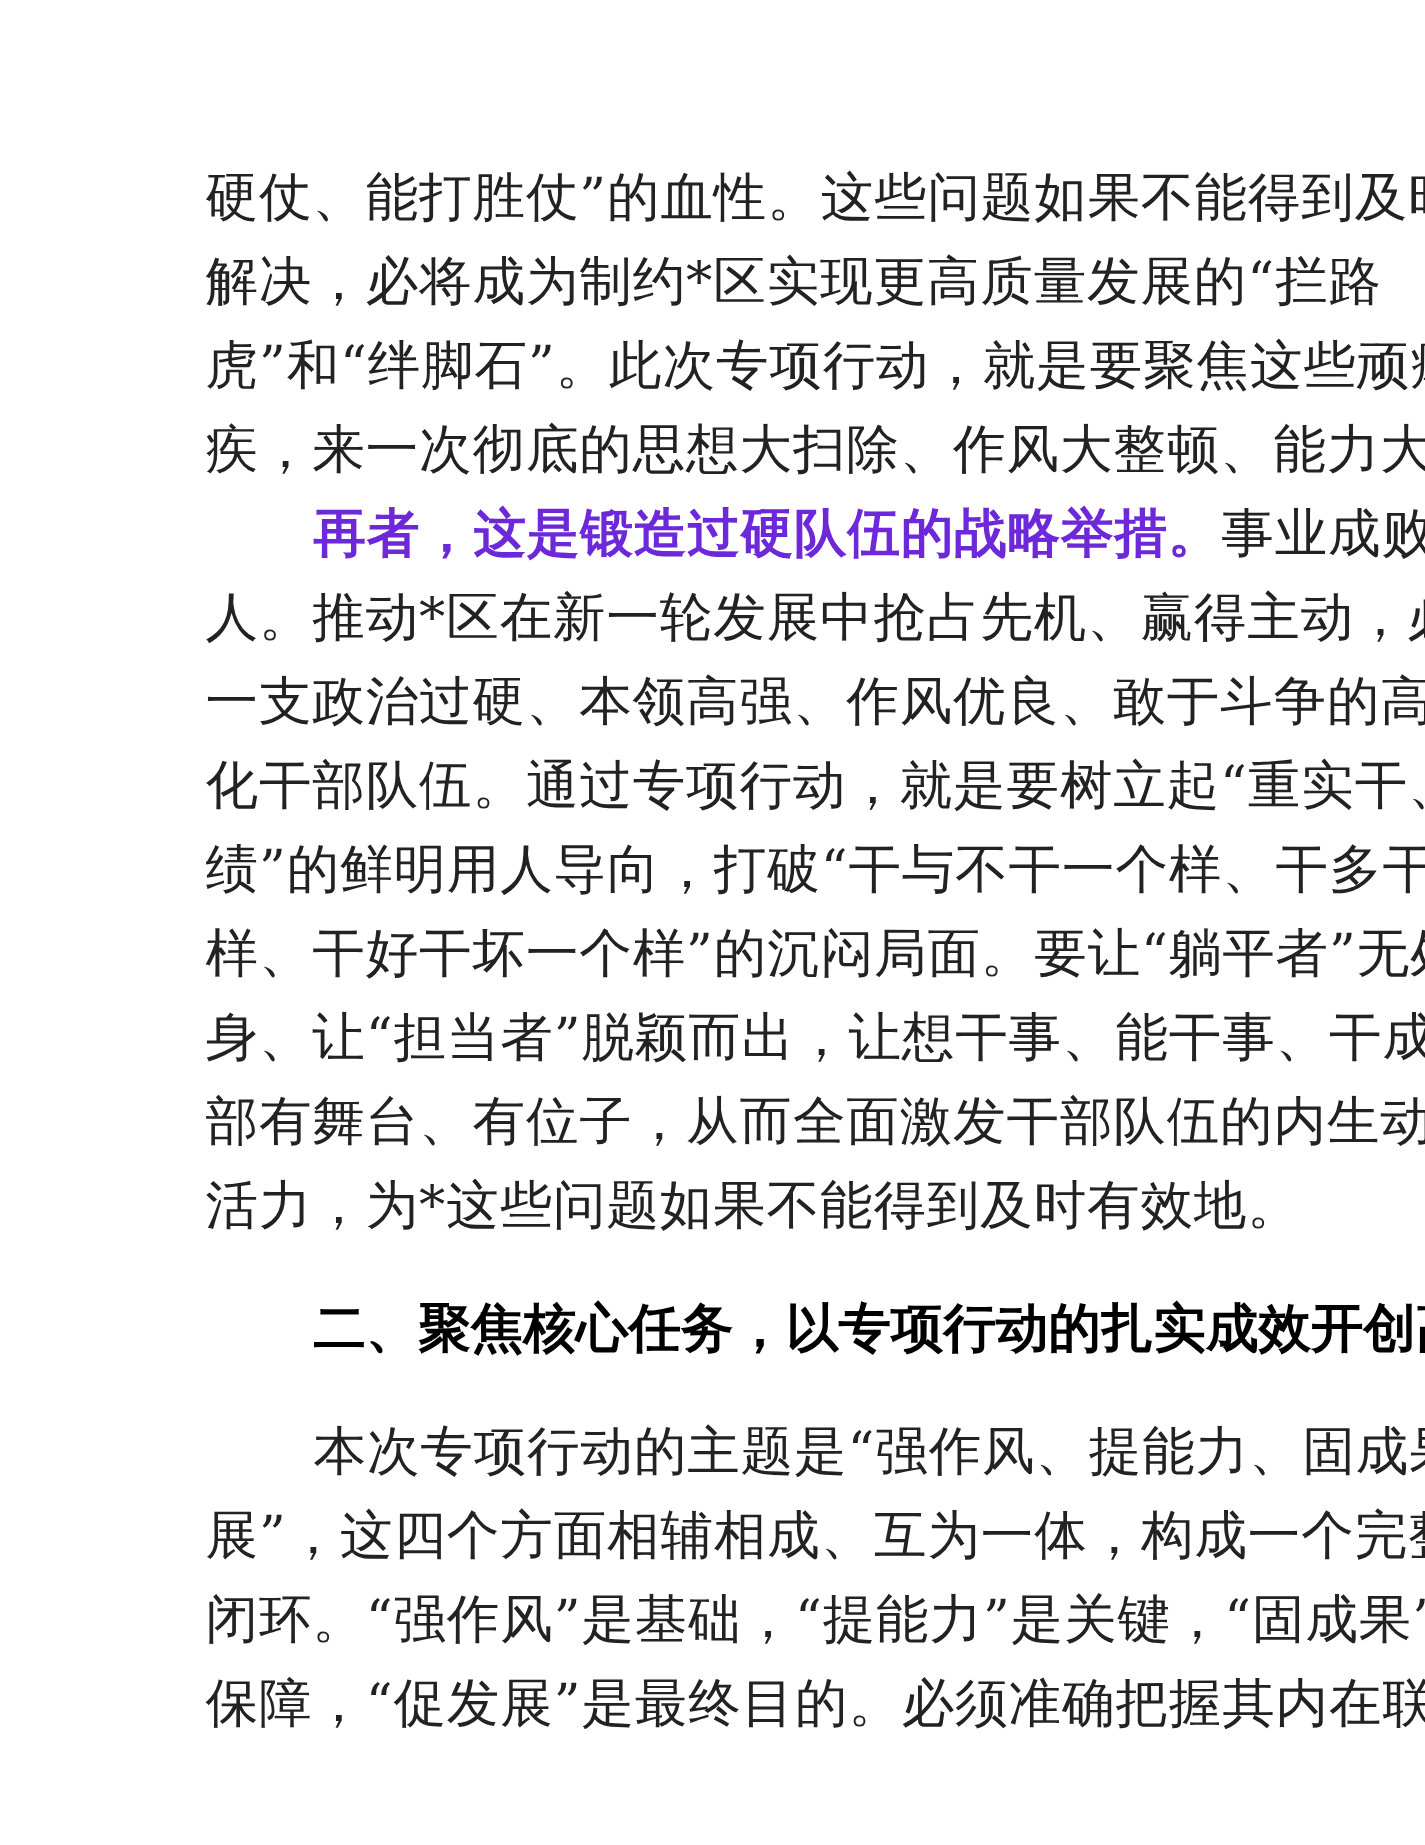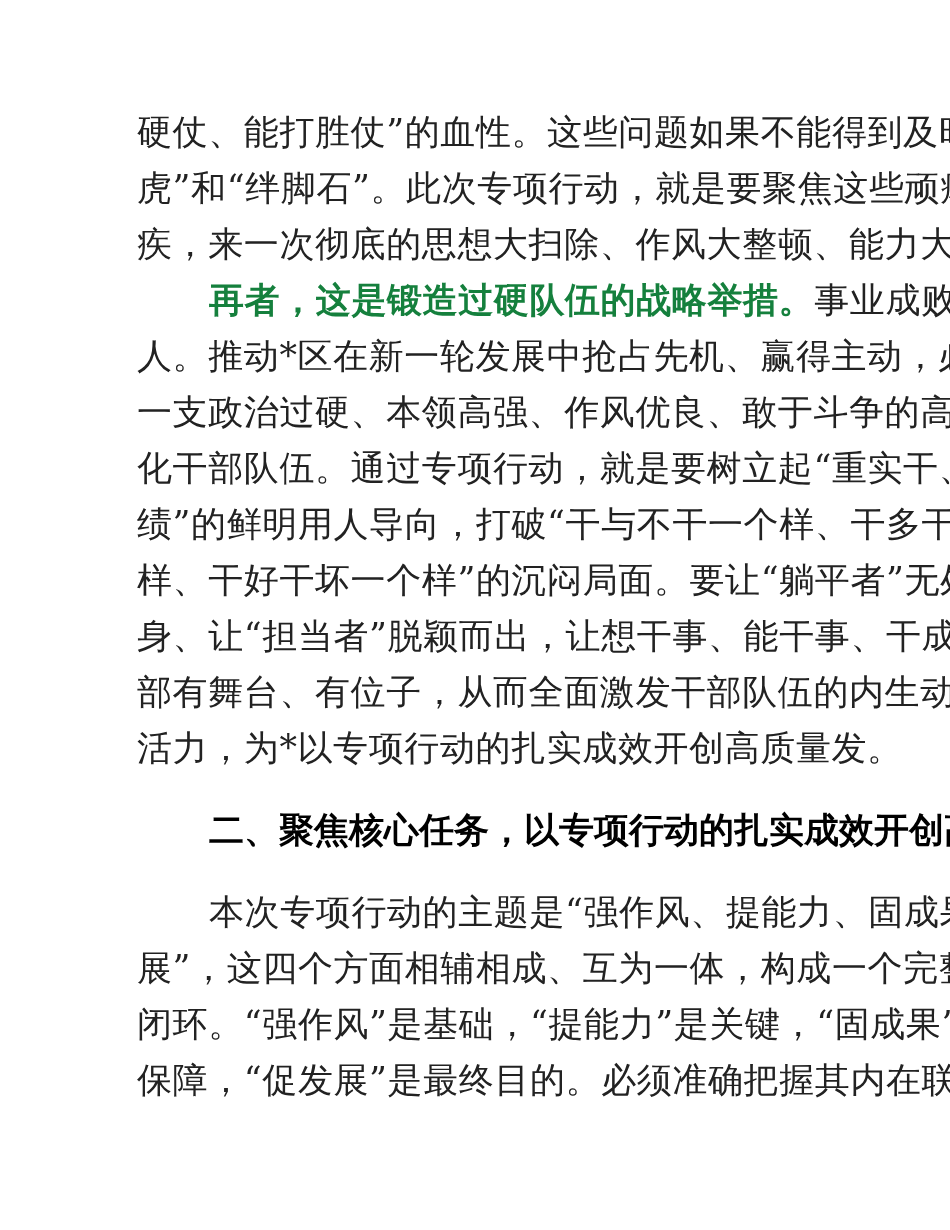--- a/index.html
+++ b/index.html
@@ -57,21 +57,21 @@
     letter-spacing: 0px;
   }
 
   
   .doc-line.mixed {
     font-family: "DejaVu Serif", "Liberation Serif", serif;
   }
   .doc-line .run-hei {
     font-family: "DejaVu Sans", "Liberation Sans", sans-serif;
     font-weight: 700;
-    color: #15803d;
+    color: #6d28d9;
   }
   .doc-line .run-kai {
     font-family: "DejaVu Serif", "Liberation Serif", serif;
     font-weight: 400;
     color: #222222;
   }
 
   .indent {
     display: inline-block;
     width: 72px;
@@ -80,33 +80,34 @@
     height: 26px;
   }
 </style>
 </head>
 <body>
 
 <div class="page">
   <div class="page-body">
 
     <div class="doc-line kai">硬仗、能打胜仗”的血性。这些问题如果不能得到及时有效地</div>
+    <div class="doc-line kai">解决，必将成为制约*区实现更高质量发展的“拦路</div>
     <div class="doc-line kai">虎”和“绊脚石”。此次专项行动，就是要聚焦这些顽瘴痼</div>
     <div class="doc-line kai">疾，来一次彻底的思想大扫除、作风大整顿、能力大提升。</div>
 
     <div class="doc-line mixed"><span class="indent"></span><span class="run-hei">再者，这是锻造过硬队伍的战略举措。</span><span class="run-kai">事业成败，关键在</span></div>
 
     <div class="doc-line kai">人。推动*区在新一轮发展中抢占先机、赢得主动，必须建设</div>
     <div class="doc-line kai">一支政治过硬、本领高强、作风优良、敢于斗争的高素质专业</div>
     <div class="doc-line kai">化干部队伍。通过专项行动，就是要树立起“重实干、重实</div>
     <div class="doc-line kai">绩”的鲜明用人导向，打破“干与不干一个样、干多干少一个</div>
     <div class="doc-line kai">样、干好干坏一个样”的沉闷局面。要让“躺平者”无处容</div>
     <div class="doc-line kai">身、让“担当者”脱颖而出，让想干事、能干事、干成事的干</div>
     <div class="doc-line kai">部有舞台、有位子，从而全面激发干部队伍的内生动力与创造</div>
-    <div class="doc-line kai">活力，为*以专项行动的扎实成效开创高质量发。</div>
+    <div class="doc-line kai">活力，为*这些问题如果不能得到及时有效地。</div>
 
     <div class="block-gap"></div>
 
     <div class="doc-line hei"><span class="indent"></span><span>二、聚焦核心任务，以专项行动的扎实成效开创高质量发</span></div>
 
     <div class="block-gap"></div>
 
     <div class="doc-line kai"><span class="indent"></span><span>本次专项行动的主题是“强作风、提能力、固成果、促发</span></div>
     <div class="doc-line kai">展”，这四个方面相辅相成、互为一体，构成一个完整的逻辑</div>
     <div class="doc-line kai">闭环。“强作风”是基础，“提能力”是关键，“固成果”是</div>

